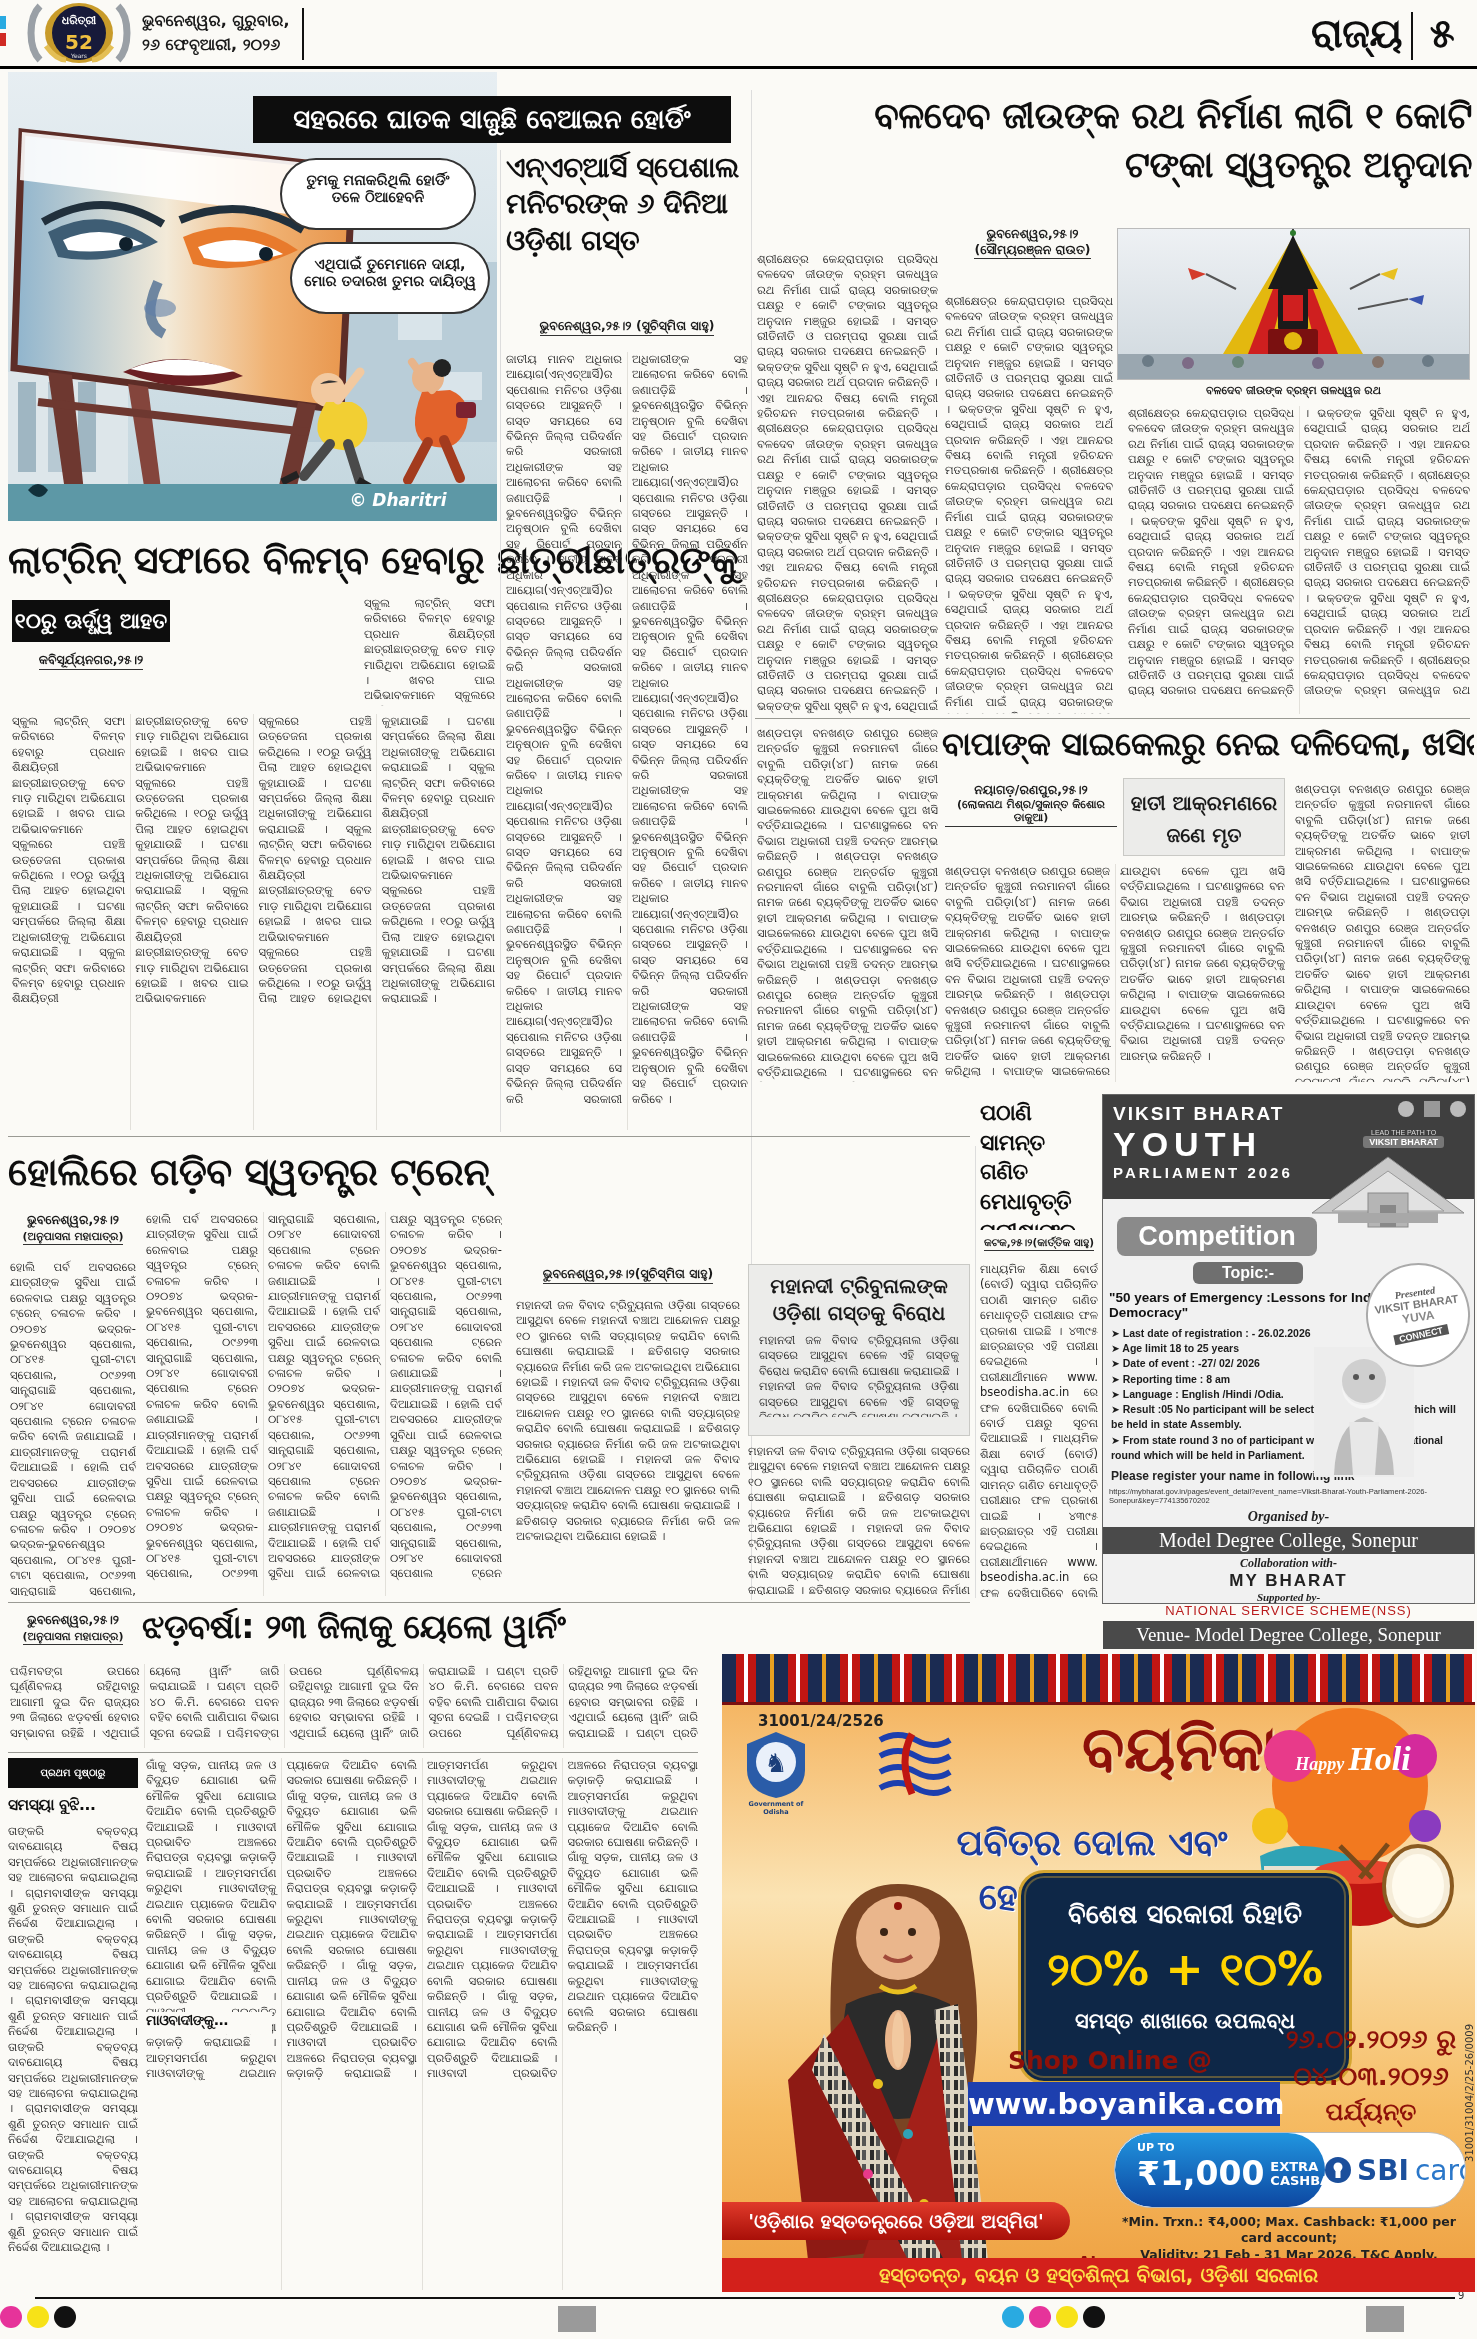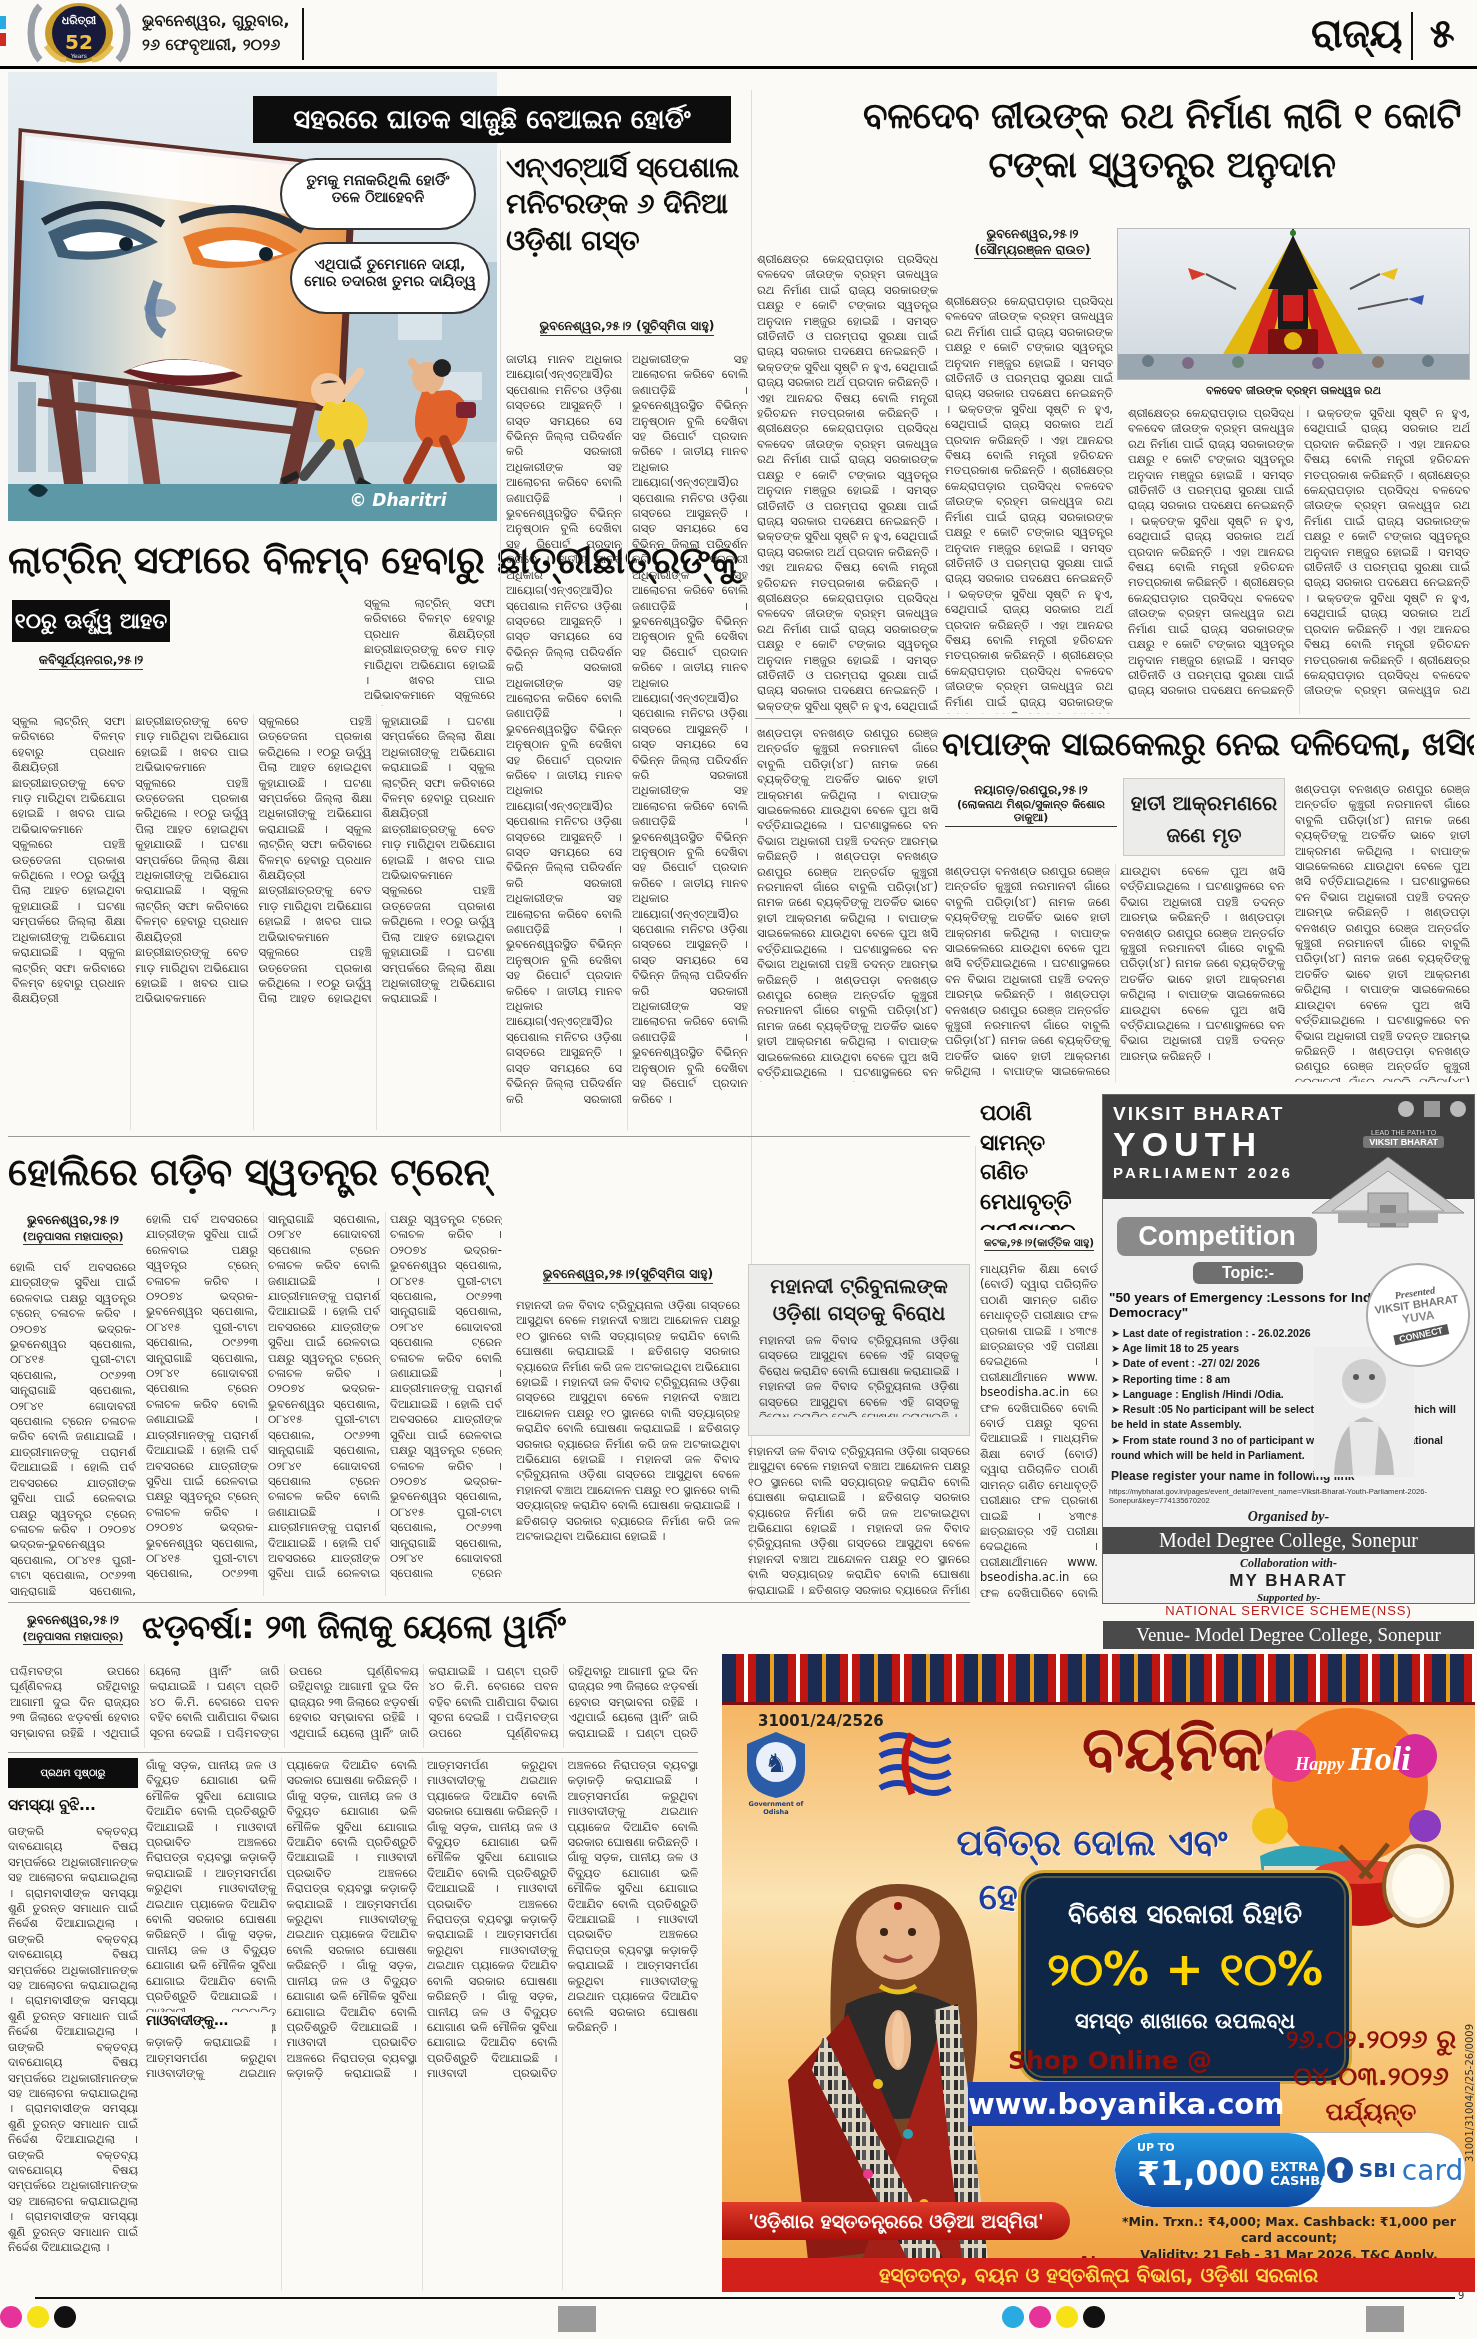--- a/index.html
+++ b/index.html
@@ -139,21 +139,21 @@
   <div class="ab body-txt cols4" style="left:12px;top:714px;width:483px;height:416px;">ସ୍କୁଲ ଲାଟ୍ରିନ୍ ସଫା କରିବାରେ ବିଳମ୍ବ ହେବାରୁ ପ୍ରଧାନ ଶିକ୍ଷୟିତ୍ରୀ ଛାତ୍ରୀଛାତ୍ରଙ୍କୁ ବେତ ମାଡ଼ ମାରିଥିବା ଅଭିଯୋଗ ହୋଇଛି । ଖବର ପାଇ ଅଭିଭାବକମାନେ ସ୍କୁଲରେ ପହଞ୍ଚି ଉତ୍ତେଜନା ପ୍ରକାଶ କରିଥିଲେ । ୧୦ରୁ ଊର୍ଦ୍ଧ୍ୱ ପିଲା ଆହତ ହୋଇଥିବା କୁହାଯାଉଛି । ଘଟଣା ସମ୍ପର୍କରେ ଜିଲ୍ଲା ଶିକ୍ଷା ଅଧିକାରୀଙ୍କୁ ଅଭିଯୋଗ କରାଯାଇଛି । ସ୍କୁଲ ଲାଟ୍ରିନ୍ ସଫା କରିବାରେ ବିଳମ୍ବ ହେବାରୁ ପ୍ରଧାନ ଶିକ୍ଷୟିତ୍ରୀ ଛାତ୍ରୀଛାତ୍ରଙ୍କୁ ବେତ ମାଡ଼ ମାରିଥିବା ଅଭିଯୋଗ ହୋଇଛି । ଖବର ପାଇ ଅଭିଭାବକମାନେ ସ୍କୁଲରେ ପହଞ୍ଚି ଉତ୍ତେଜନା ପ୍ରକାଶ କରିଥିଲେ । ୧୦ରୁ ଊର୍ଦ୍ଧ୍ୱ ପିଲା ଆହତ ହୋଇଥିବା କୁହାଯାଉଛି । ଘଟଣା ସମ୍ପର୍କରେ ଜିଲ୍ଲା ଶିକ୍ଷା ଅଧିକାରୀଙ୍କୁ ଅଭିଯୋଗ କରାଯାଇଛି । ସ୍କୁଲ ଲାଟ୍ରିନ୍ ସଫା କରିବାରେ ବିଳମ୍ବ ହେବାରୁ ପ୍ରଧାନ ଶିକ୍ଷୟିତ୍ରୀ ଛାତ୍ରୀଛାତ୍ରଙ୍କୁ ବେତ ମାଡ଼ ମାରିଥିବା ଅଭିଯୋଗ ହୋଇଛି । ଖବର ପାଇ ଅଭିଭାବକମାନେ ସ୍କୁଲରେ ପହଞ୍ଚି ଉତ୍ତେଜନା ପ୍ରକାଶ କରିଥିଲେ । ୧୦ରୁ ଊର୍ଦ୍ଧ୍ୱ ପିଲା ଆହତ ହୋଇଥିବା କୁହାଯାଉଛି । ଘଟଣା ସମ୍ପର୍କରେ ଜିଲ୍ଲା ଶିକ୍ଷା ଅଧିକାରୀଙ୍କୁ ଅଭିଯୋଗ କରାଯାଇଛି । ସ୍କୁଲ ଲାଟ୍ରିନ୍ ସଫା କରିବାରେ ବିଳମ୍ବ ହେବାରୁ ପ୍ରଧାନ ଶିକ୍ଷୟିତ୍ରୀ ଛାତ୍ରୀଛାତ୍ରଙ୍କୁ ବେତ ମାଡ଼ ମାରିଥିବା ଅଭିଯୋଗ ହୋଇଛି । ଖବର ପାଇ ଅଭିଭାବକମାନେ ସ୍କୁଲରେ ପହଞ୍ଚି ଉତ୍ତେଜନା ପ୍ରକାଶ କରିଥିଲେ । ୧୦ରୁ ଊର୍ଦ୍ଧ୍ୱ ପିଲା ଆହତ ହୋଇଥିବା କୁହାଯାଉଛି । ଘଟଣା ସମ୍ପର୍କରେ ଜିଲ୍ଲା ଶିକ୍ଷା ଅଧିକାରୀଙ୍କୁ ଅଭିଯୋଗ କରାଯାଇଛି । ସ୍କୁଲ ଲାଟ୍ରିନ୍ ସଫା କରିବାରେ ବିଳମ୍ବ ହେବାରୁ ପ୍ରଧାନ ଶିକ୍ଷୟିତ୍ରୀ ଛାତ୍ରୀଛାତ୍ରଙ୍କୁ ବେତ ମାଡ଼ ମାରିଥିବା ଅଭିଯୋଗ ହୋଇଛି । ଖବର ପାଇ ଅଭିଭାବକମାନେ ସ୍କୁଲରେ ପହଞ୍ଚି ଉତ୍ତେଜନା ପ୍ରକାଶ କରିଥିଲେ । ୧୦ରୁ ଊର୍ଦ୍ଧ୍ୱ ପିଲା ଆହତ ହୋଇଥିବା କୁହାଯାଉଛି । ଘଟଣା ସମ୍ପର୍କରେ ଜିଲ୍ଲା ଶିକ୍ଷା ଅଧିକାରୀଙ୍କୁ ଅଭିଯୋଗ କରାଯାଇଛି ।</div>
 
   <div class="ab vr" style="left:500px;top:150px;height:982px;"></div>
   <div class="ab hl" style="left:506px;top:150px;width:242px;height:158px;font-size:28px;line-height:1.3;">ଏନ୍ଏଚ୍ଆର୍ସି ସ୍ପେଶାଲ ମନିଟରଙ୍କ ୬ ଦିନିଆ ଓଡ଼ିଶା ଗସ୍ତ</div>
   <div class="ab byline" style="left:506px;top:318px;width:242px;">
     <span class="u">ଭୁବନେଶ୍ୱର,୨୫।୨ (ସୁଚିସ୍ମିତା ସାହୁ)</span>
   </div>
   <div class="ab body-txt cols2" style="left:506px;top:352px;width:242px;height:778px;">ଜାତୀୟ ମାନବ ଅଧିକାର ଆୟୋଗ(ଏନ୍ଏଚ୍ଆର୍ସି)ର ସ୍ପେଶାଲ ମନିଟର ଓଡ଼ିଶା ଗସ୍ତରେ ଆସୁଛନ୍ତି । ଗସ୍ତ ସମୟରେ ସେ ବିଭିନ୍ନ ଜିଲ୍ଲା ପରିଦର୍ଶନ କରି ସରକାରୀ ଅଧିକାରୀଙ୍କ ସହ ଆଲୋଚନା କରିବେ ବୋଲି ଜଣାପଡ଼ିଛି । ଭୁବନେଶ୍ୱରସ୍ଥିତ ବିଭିନ୍ନ ଅନୁଷ୍ଠାନ ବୁଲି ଦେଖିବା ସହ ରିପୋର୍ଟ ପ୍ରଦାନ କରିବେ । ଜାତୀୟ ମାନବ ଅଧିକାର ଆୟୋଗ(ଏନ୍ଏଚ୍ଆର୍ସି)ର ସ୍ପେଶାଲ ମନିଟର ଓଡ଼ିଶା ଗସ୍ତରେ ଆସୁଛନ୍ତି । ଗସ୍ତ ସମୟରେ ସେ ବିଭିନ୍ନ ଜିଲ୍ଲା ପରିଦର୍ଶନ କରି ସରକାରୀ ଅଧିକାରୀଙ୍କ ସହ ଆଲୋଚନା କରିବେ ବୋଲି ଜଣାପଡ଼ିଛି । ଭୁବନେଶ୍ୱରସ୍ଥିତ ବିଭିନ୍ନ ଅନୁଷ୍ଠାନ ବୁଲି ଦେଖିବା ସହ ରିପୋର୍ଟ ପ୍ରଦାନ କରିବେ । ଜାତୀୟ ମାନବ ଅଧିକାର ଆୟୋଗ(ଏନ୍ଏଚ୍ଆର୍ସି)ର ସ୍ପେଶାଲ ମନିଟର ଓଡ଼ିଶା ଗସ୍ତରେ ଆସୁଛନ୍ତି । ଗସ୍ତ ସମୟରେ ସେ ବିଭିନ୍ନ ଜିଲ୍ଲା ପରିଦର୍ଶନ କରି ସରକାରୀ ଅଧିକାରୀଙ୍କ ସହ ଆଲୋଚନା କରିବେ ବୋଲି ଜଣାପଡ଼ିଛି । ଭୁବନେଶ୍ୱରସ୍ଥିତ ବିଭିନ୍ନ ଅନୁଷ୍ଠାନ ବୁଲି ଦେଖିବା ସହ ରିପୋର୍ଟ ପ୍ରଦାନ କରିବେ । ଜାତୀୟ ମାନବ ଅଧିକାର ଆୟୋଗ(ଏନ୍ଏଚ୍ଆର୍ସି)ର ସ୍ପେଶାଲ ମନିଟର ଓଡ଼ିଶା ଗସ୍ତରେ ଆସୁଛନ୍ତି । ଗସ୍ତ ସମୟରେ ସେ ବିଭିନ୍ନ ଜିଲ୍ଲା ପରିଦର୍ଶନ କରି ସରକାରୀ ଅଧିକାରୀଙ୍କ ସହ ଆଲୋଚନା କରିବେ ବୋଲି ଜଣାପଡ଼ିଛି । ଭୁବନେଶ୍ୱରସ୍ଥିତ ବିଭିନ୍ନ ଅନୁଷ୍ଠାନ ବୁଲି ଦେଖିବା ସହ ରିପୋର୍ଟ ପ୍ରଦାନ କରିବେ । ଜାତୀୟ ମାନବ ଅଧିକାର ଆୟୋଗ(ଏନ୍ଏଚ୍ଆର୍ସି)ର ସ୍ପେଶାଲ ମନିଟର ଓଡ଼ିଶା ଗସ୍ତରେ ଆସୁଛନ୍ତି । ଗସ୍ତ ସମୟରେ ସେ ବିଭିନ୍ନ ଜିଲ୍ଲା ପରିଦର୍ଶନ କରି ସରକାରୀ ଅଧିକାରୀଙ୍କ ସହ ଆଲୋଚନା କରିବେ ବୋଲି ଜଣାପଡ଼ିଛି । ଭୁବନେଶ୍ୱରସ୍ଥିତ ବିଭିନ୍ନ ଅନୁଷ୍ଠାନ ବୁଲି ଦେଖିବା ସହ ରିପୋର୍ଟ ପ୍ରଦାନ କରିବେ । ଜାତୀୟ ମାନବ ଅଧିକାର ଆୟୋଗ(ଏନ୍ଏଚ୍ଆର୍ସି)ର ସ୍ପେଶାଲ ମନିଟର ଓଡ଼ିଶା ଗସ୍ତରେ ଆସୁଛନ୍ତି । ଗସ୍ତ ସମୟରେ ସେ ବିଭିନ୍ନ ଜିଲ୍ଲା ପରିଦର୍ଶନ କରି ସରକାରୀ ଅଧିକାରୀଙ୍କ ସହ ଆଲୋଚନା କରିବେ ବୋଲି ଜଣାପଡ଼ିଛି । ଭୁବନେଶ୍ୱରସ୍ଥିତ ବିଭିନ୍ନ ଅନୁଷ୍ଠାନ ବୁଲି ଦେଖିବା ସହ ରିପୋର୍ଟ ପ୍ରଦାନ କରିବେ । ଜାତୀୟ ମାନବ ଅଧିକାର ଆୟୋଗ(ଏନ୍ଏଚ୍ଆର୍ସି)ର ସ୍ପେଶାଲ ମନିଟର ଓଡ଼ିଶା ଗସ୍ତରେ ଆସୁଛନ୍ତି । ଗସ୍ତ ସମୟରେ ସେ ବିଭିନ୍ନ ଜିଲ୍ଲା ପରିଦର୍ଶନ କରି ସରକାରୀ ଅଧିକାରୀଙ୍କ ସହ ଆଲୋଚନା କରିବେ ବୋଲି ଜଣାପଡ଼ିଛି । ଭୁବନେଶ୍ୱରସ୍ଥିତ ବିଭିନ୍ନ ଅନୁଷ୍ଠାନ ବୁଲି ଦେଖିବା ସହ ରିପୋର୍ଟ ପ୍ରଦାନ କରିବେ ।</div>
 
   <div class="ab vr" style="left:751px;top:90px;height:1510px;"></div>
-  <div class="ab hl" style="left:852px;top:92px;width:620px;height:118px;font-size:36px;text-align:center;line-height:1.35;">ବଳଦେବ ଜୀଉଙ୍କ ରଥ ନିର୍ମାଣ ଲାଗି ୧ କୋଟି ଟଙ୍କା ସ୍ୱତନ୍ତ୍ର ଅନୁଦାନ</div>
+  <div class="ab hl" style="left:852px;top:92px;width:620px;height:118px;font-size:36px;text-align:right;line-height:1.35;">ବଳଦେବ ଜୀଉଙ୍କ ରଥ ନିର୍ମାଣ ଲାଗି ୧ କୋଟି ଟଙ୍କା ସ୍ୱତନ୍ତ୍ର ଅନୁଦାନ</div>
   <div class="ab byline" style="left:945px;top:226px;width:175px;">
     <div>ଭୁବନେଶ୍ୱର,୨୫।୨</div>
     <span class="u">(ସୌମ୍ୟରଞ୍ଜନ ରାଉତ)</span>
   </div>
   <div class="ab" style="left:1117px;top:228px;width:353px;height:152px;border:1px solid #bbb;box-sizing:border-box;">
     <svg width="351" height="150" viewBox="0 0 351 150">
       <defs>
         <linearGradient id="psky" x1="0" y1="0" x2="0" y2="1">
           <stop offset="0" stop-color="#eef1f4"></stop>
             <stop offset="1" stop-color="#cfd8de"></stop>
@@ -404,21 +404,21 @@
             <div style="font-size:13px;font-weight:700;">CASHBACK*</div>
           </span>
         </div>
       </div>
       <div style="flex:1;display:flex;align-items:center;justify-content:center;gap:6px;">
         <svg width="26" height="26" viewBox="0 0 26 26">
           <circle cx="13" cy="13" r="13" fill="#1b4f9c"></circle>
             <circle cx="13" cy="10" r="4.5" fill="#fff"></circle>
           <rect x="10.5" y="12" width="5" height="9" fill="#fff"></rect>
         </svg>
-        <span style="font-size:20px;font-weight:700;color:#1b4f9c;">SBI</span>
+        <span style="font-size:28px;font-weight:700;color:#1b4f9c;">SBI</span>
         <span style="font-size:28px;color:#2a77c9;">card</span>
       </div>
     </div>
     <div class="ab" style="left:392px;top:560px;width:350px;text-align:center;font-size:12.5px;font-weight:700;color:#222;line-height:1.3;">
       <div>*Min. Trxn.: ₹4,000; Max. Cashback: ₹1,000 per card account;</div>
       <div>Validity: 21 Feb - 31 Mar 2026. T&amp;C Apply.</div>
     </div>
 
     <div class="ab" style="left:0;top:548px;width:348px;height:38px;background:linear-gradient(180deg,#e03a2a,#a80f08);color:#fff;font-size:19px;font-weight:700;text-align:center;line-height:38px;border-radius:0 19px 19px 0;">'ଓଡ଼ିଶାର ହସ୍ତତନ୍ତ୍ରରେ ଓଡ଼ିଆ ଅସ୍ମିତା'</div>
 

